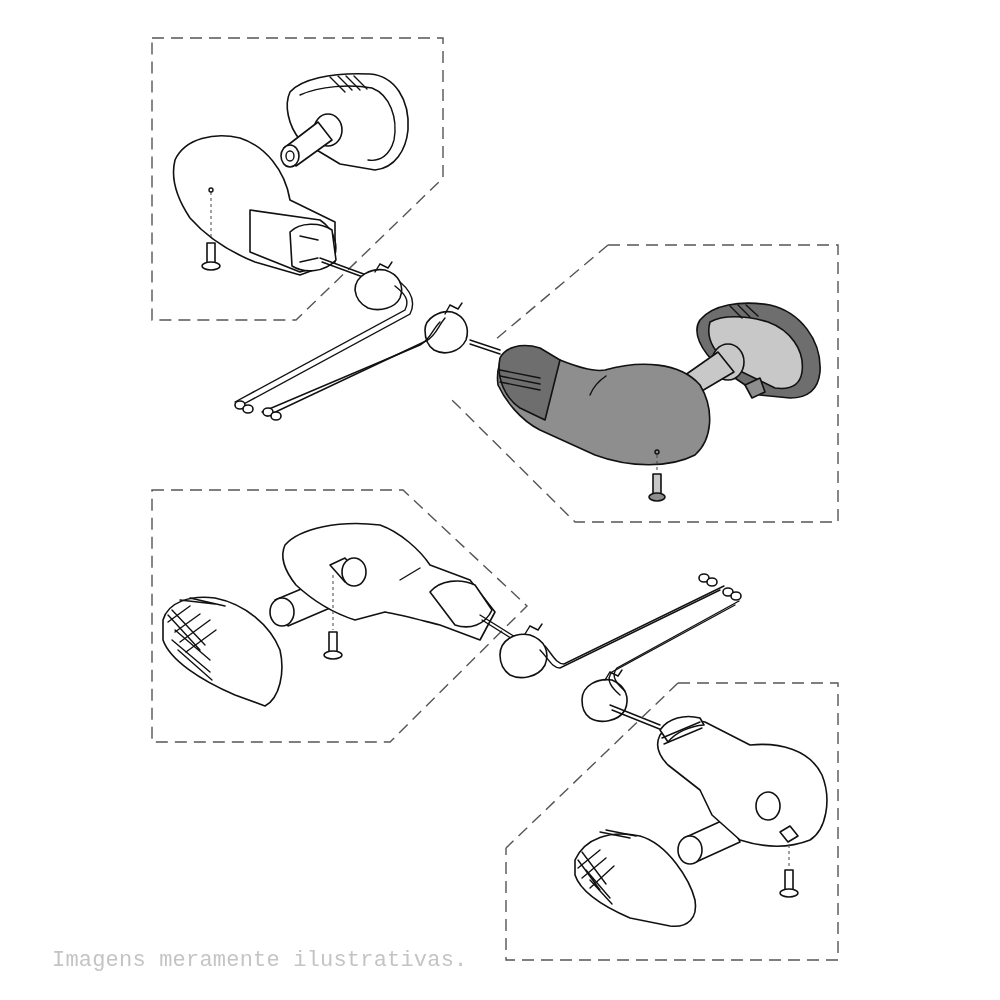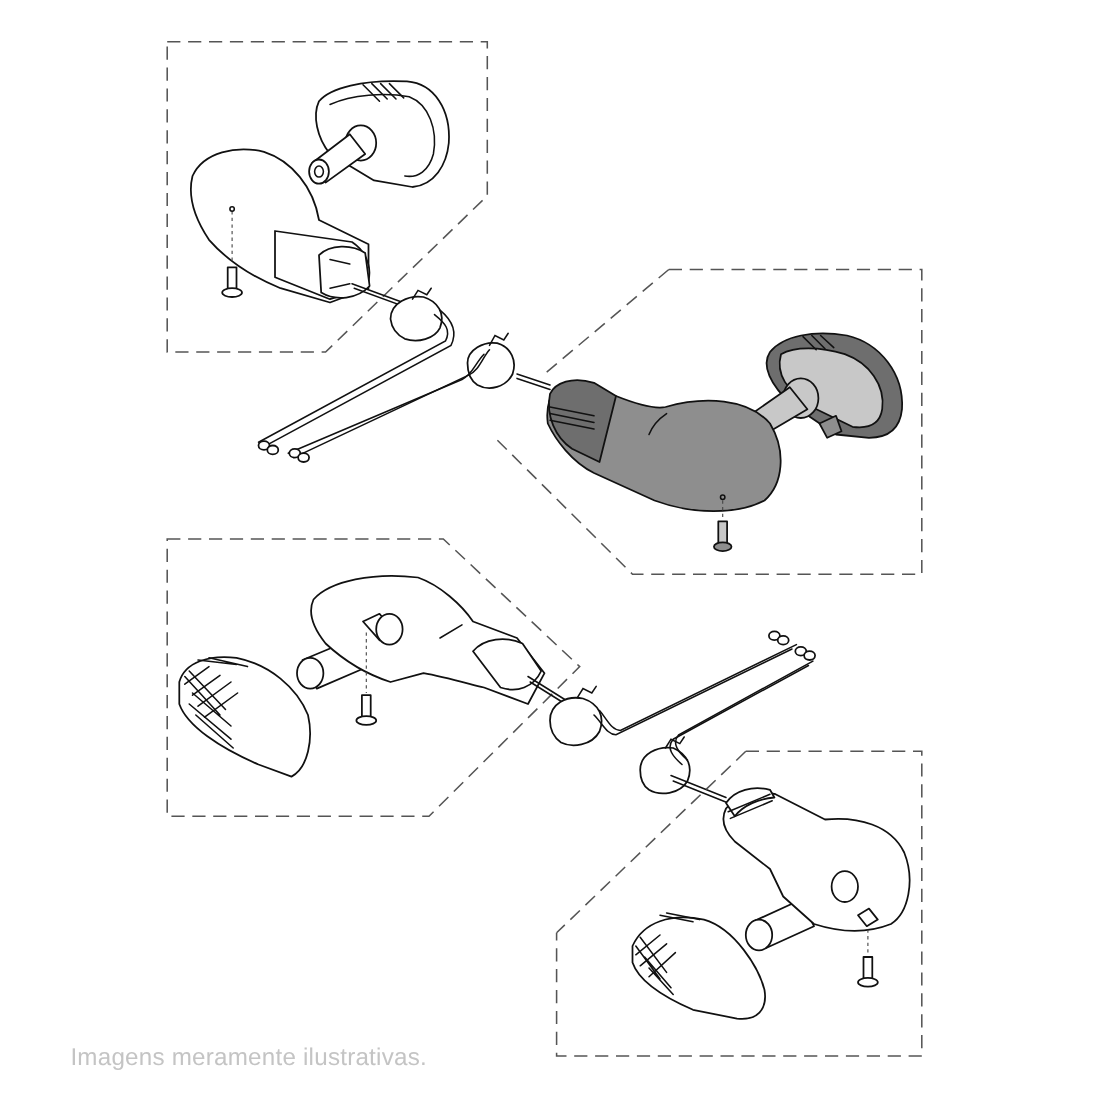--- a/index.html
+++ b/index.html
@@ -1,20 +1,20 @@
 <!DOCTYPE html>
 <html><head>
 <meta charset="utf-8">
 <style>
   html, body { margin:0; padding:0; background:#ffffff; }
   body { width:1000px; height:1000px; position:relative; overflow:hidden;
          font-family:"DejaVu Sans", sans-serif; }
   #diagram { position:absolute; left:0; top:0; width:1000px; height:1000px; }
-  .caption { position:absolute; left:64px; top:948px; font-size:22px; color:#c4c4c4;
-             font-family:Liberation Sans, sans-serif; letter-spacing:0.2px; }
+  .caption { position:absolute; left:52px; top:948px; font-size:22px; color:#c4c4c4;
+             font-family:Liberation Mono, monospace; letter-spacing:0.2px; }
   .ln { fill:#fff; stroke:#111; stroke-width:1.6; stroke-linejoin:round; stroke-linecap:round; }
   .ln0 { fill:none; stroke:#111; stroke-width:1.4; stroke-linecap:round; }
   .dash { fill:none; stroke:#555; stroke-width:1.4; stroke-dasharray:12 7; }
   .dash2 { fill:none; stroke:#444; stroke-width:1; stroke-dasharray:3 3; }
   .gray { fill:#8e8e8e; stroke:#111; stroke-width:1.6; stroke-linejoin:round; }
   .gray2 { fill:#6e6e6e; stroke:#111; stroke-width:1.6; stroke-linejoin:round; }
   .lgray { fill:#c8c8c8; stroke:#111; stroke-width:1.6; stroke-linejoin:round; }
 </style>
 </head>
 <body>

